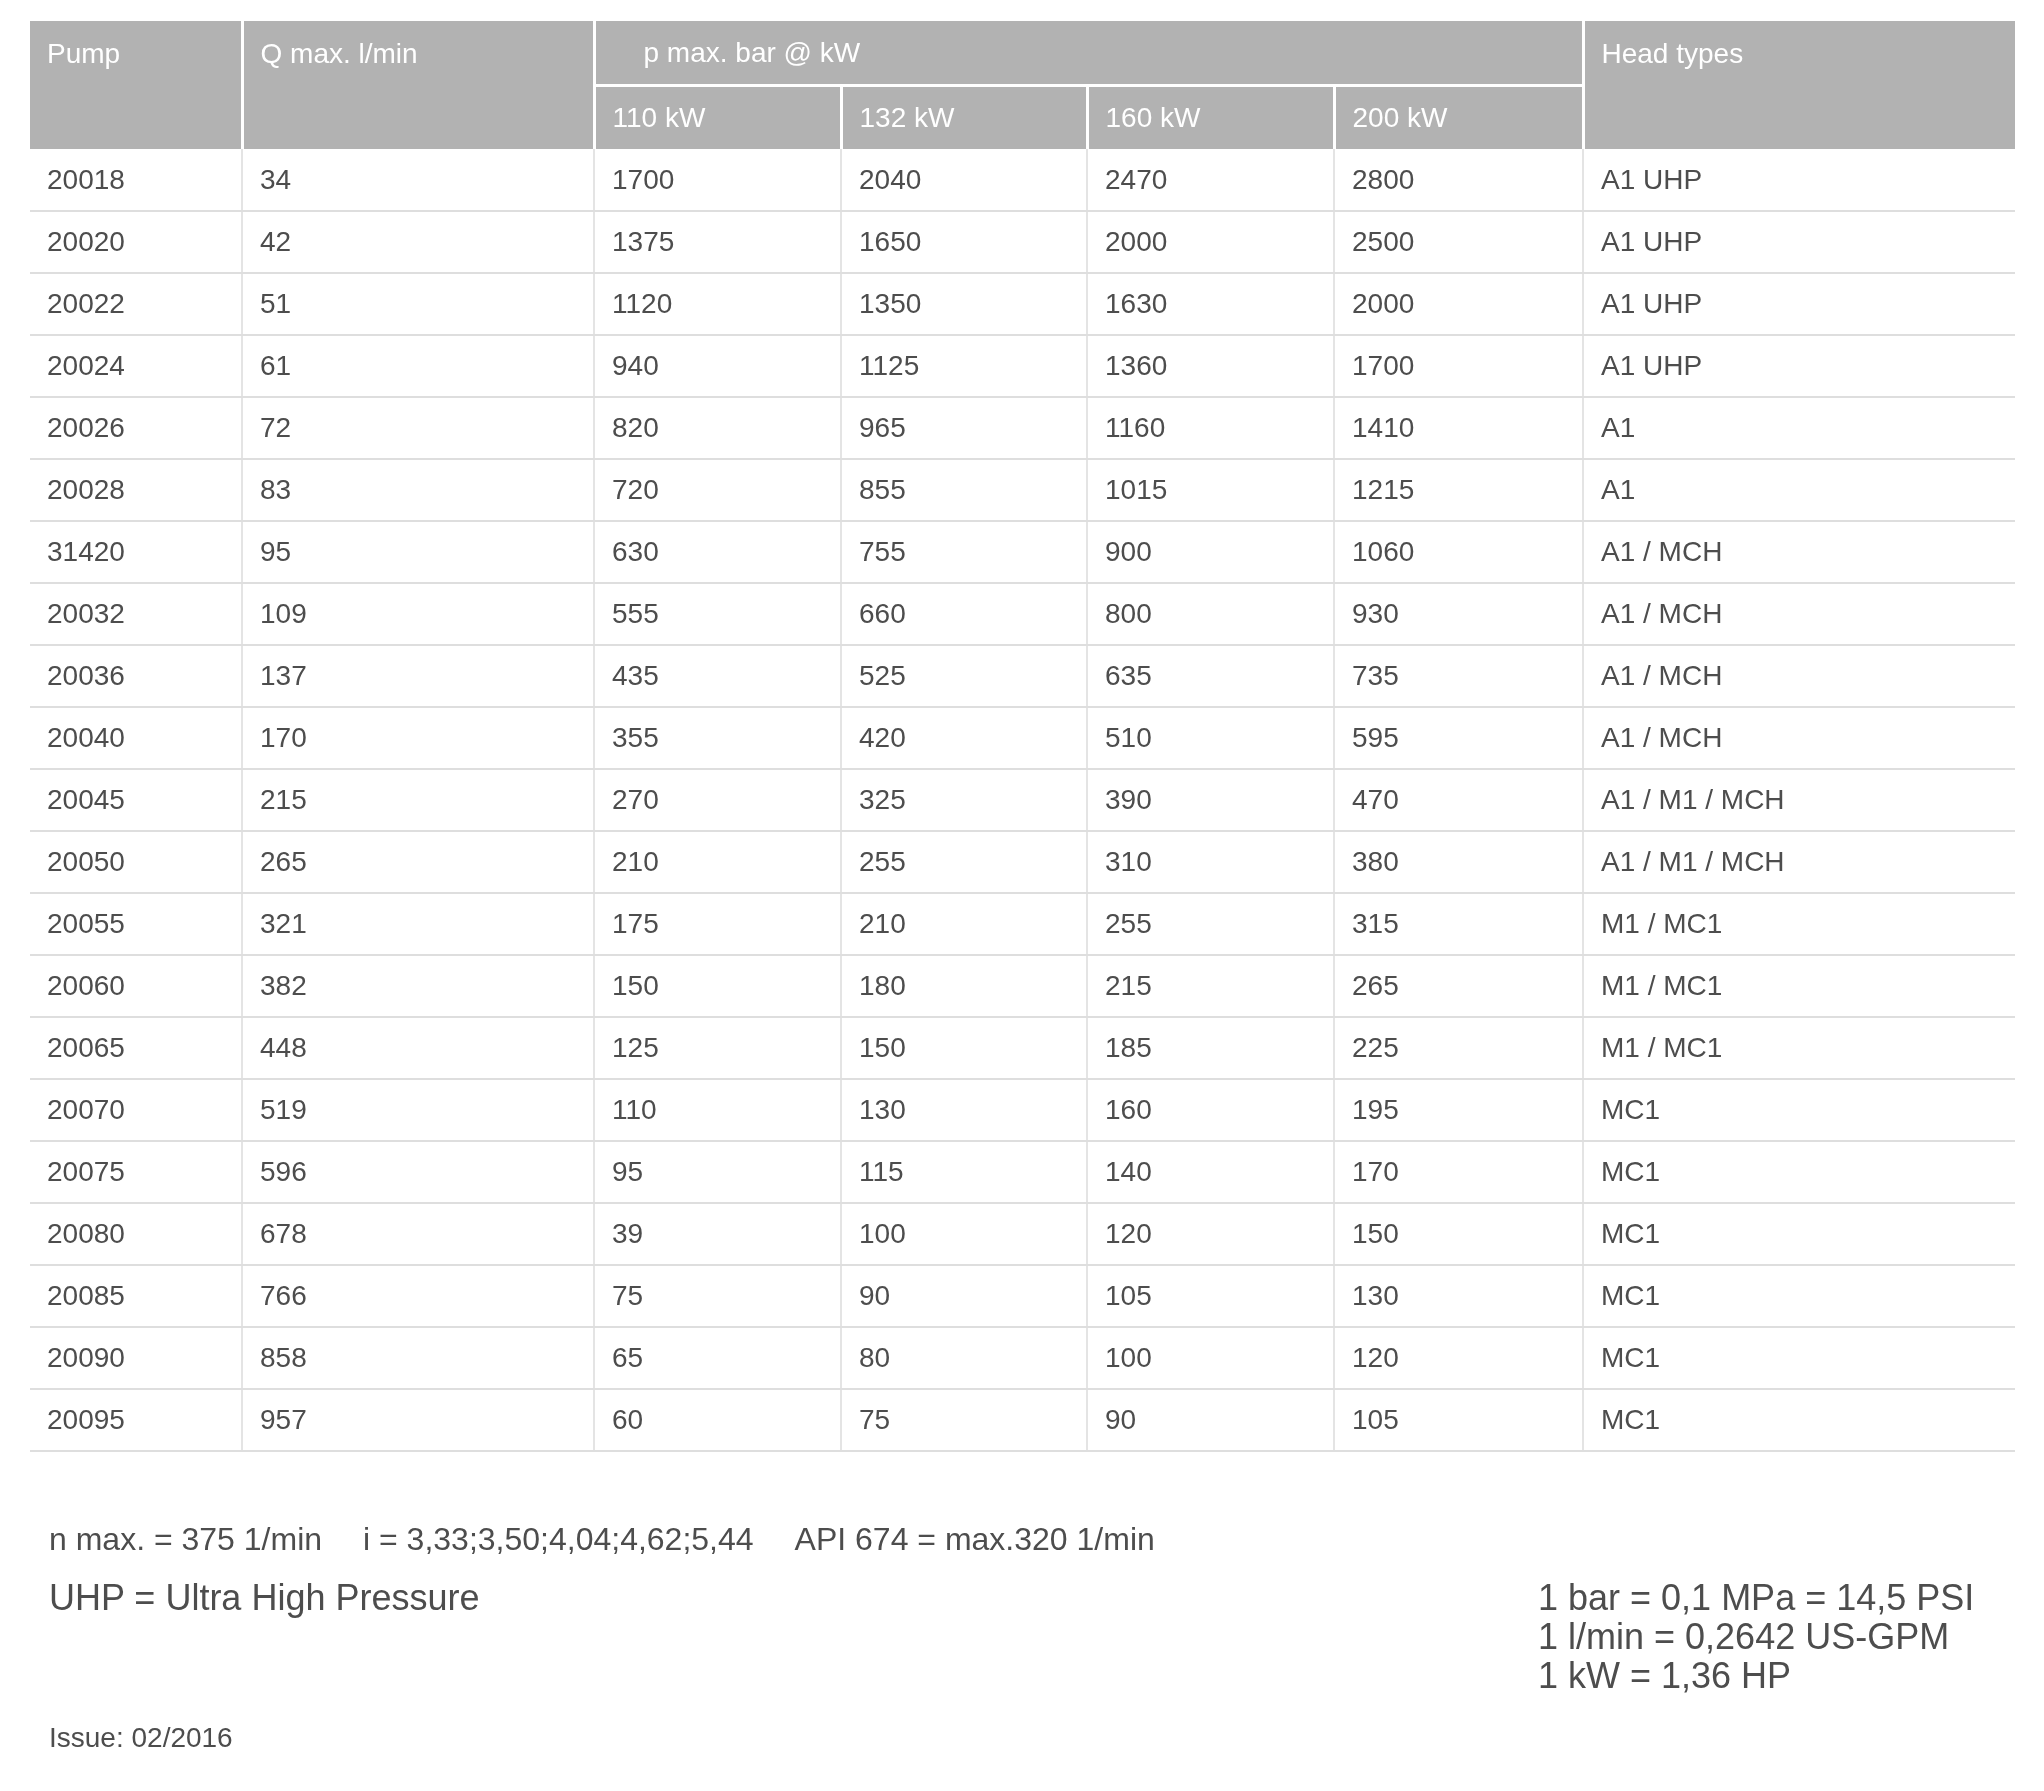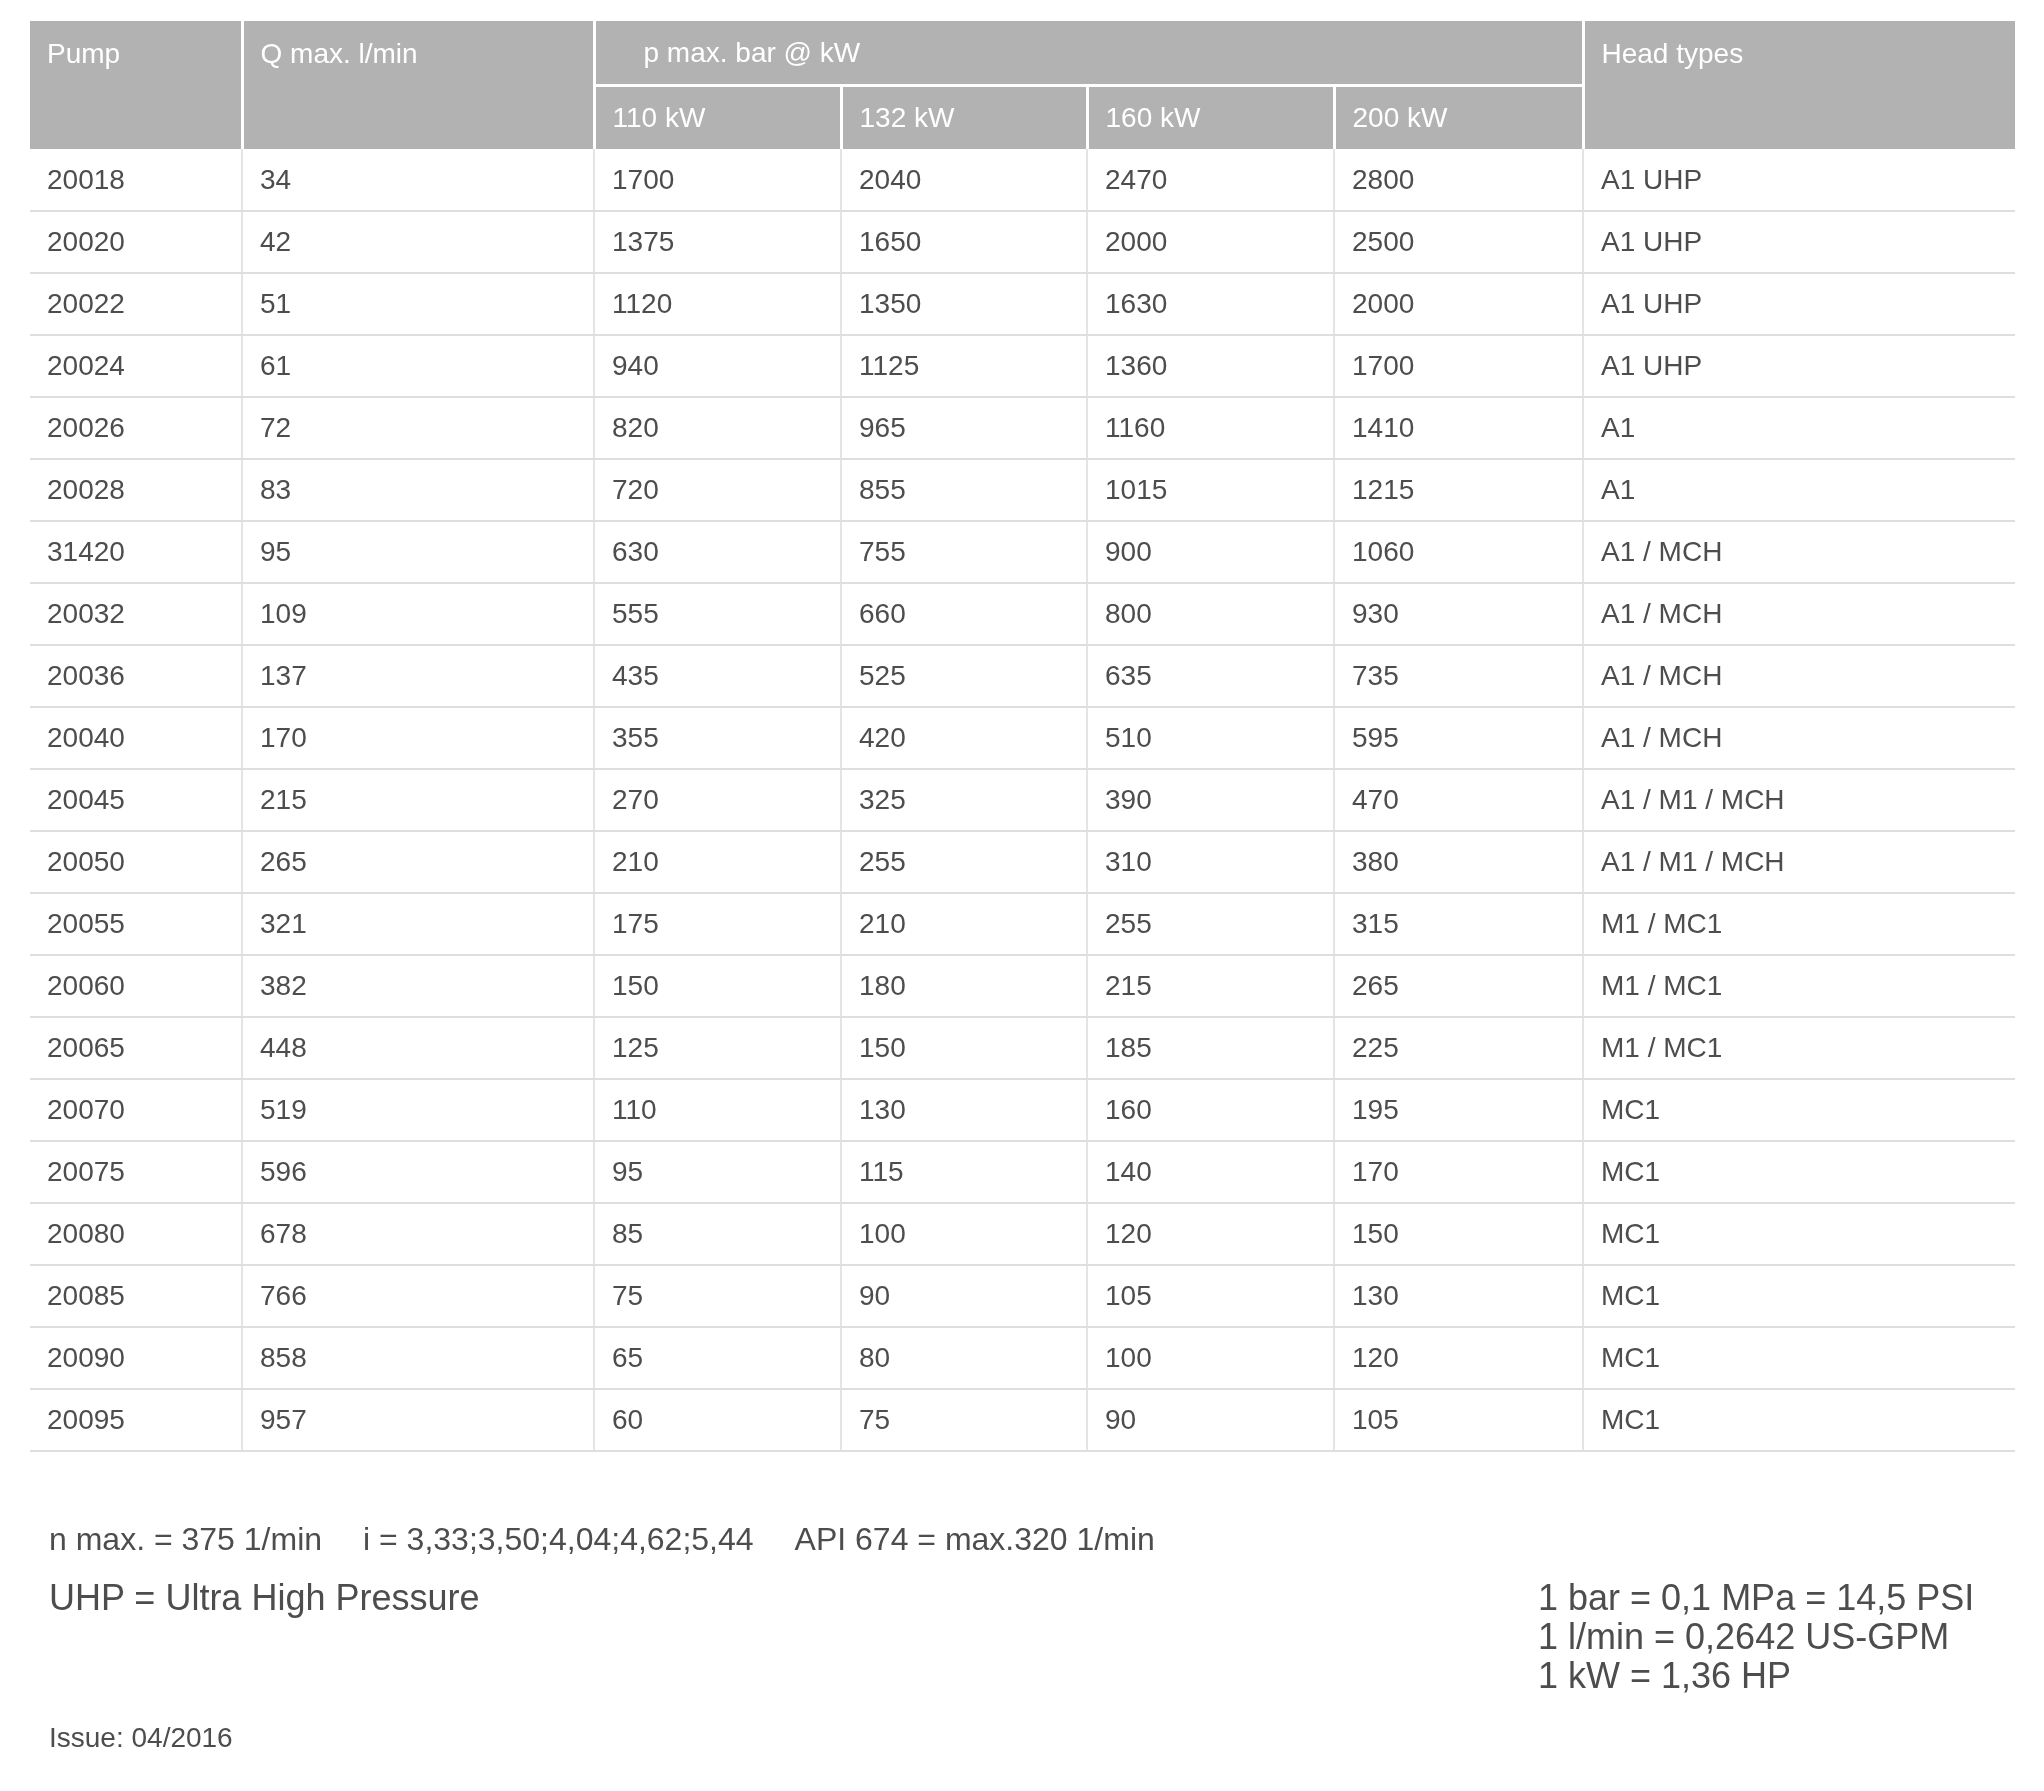--- a/index.html
+++ b/index.html
@@ -237,21 +237,21 @@
           <td>596</td>
           <td>95</td>
           <td>115</td>
           <td>140</td>
           <td>170</td>
           <td>MC1</td>
         </tr>
         <tr>
           <td>20080</td>
           <td>678</td>
-          <td>85</td>
+          <td>39</td>
           <td>100</td>
           <td>120</td>
           <td>150</td>
           <td>MC1</td>
         </tr>
         <tr>
           <td>20085</td>
           <td>766</td>
           <td>75</td>
           <td>90</td>
@@ -284,16 +284,16 @@
 
   <div class="footer-notes">
     <div class="f-uhp">UHP = Ultra High Pressure</div>
     <div class="f-conv" id="conv-block">
         <div>1 bar = 0,1 MPa = 14,5 PSI</div>
         <div>1 l/min = 0,2642 US-GPM</div>
         <div>1 kW = 1,36 HP</div>
       </div>
   </div>
 
-  <div class="issue-line">Issue: 04/2016</div>
+  <div class="issue-line">Issue: 02/2016</div>
 
 </div>
 
 
 </body></html>

